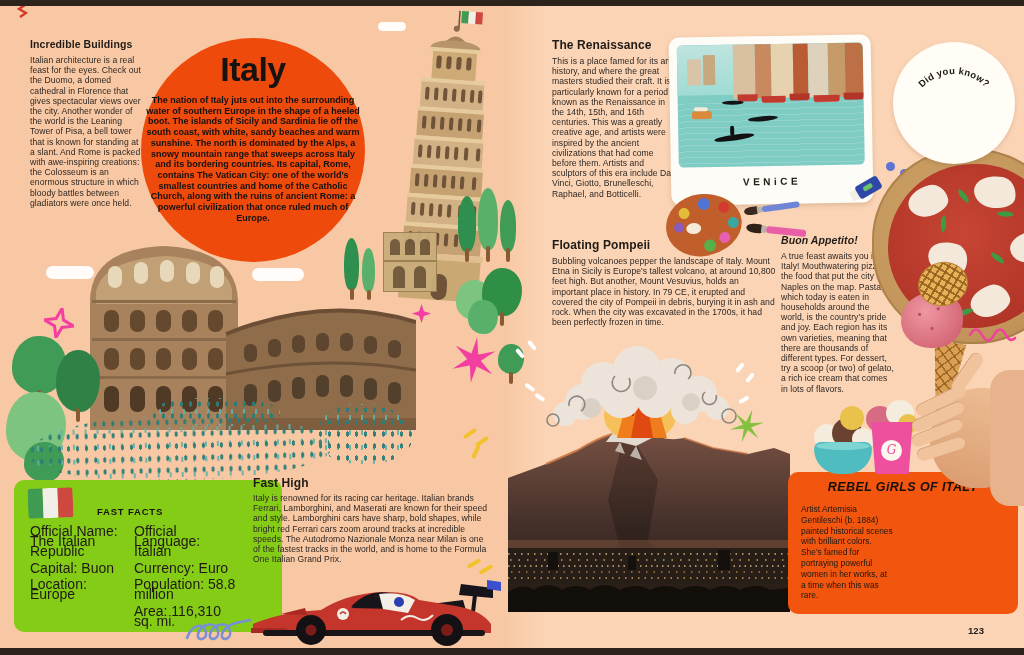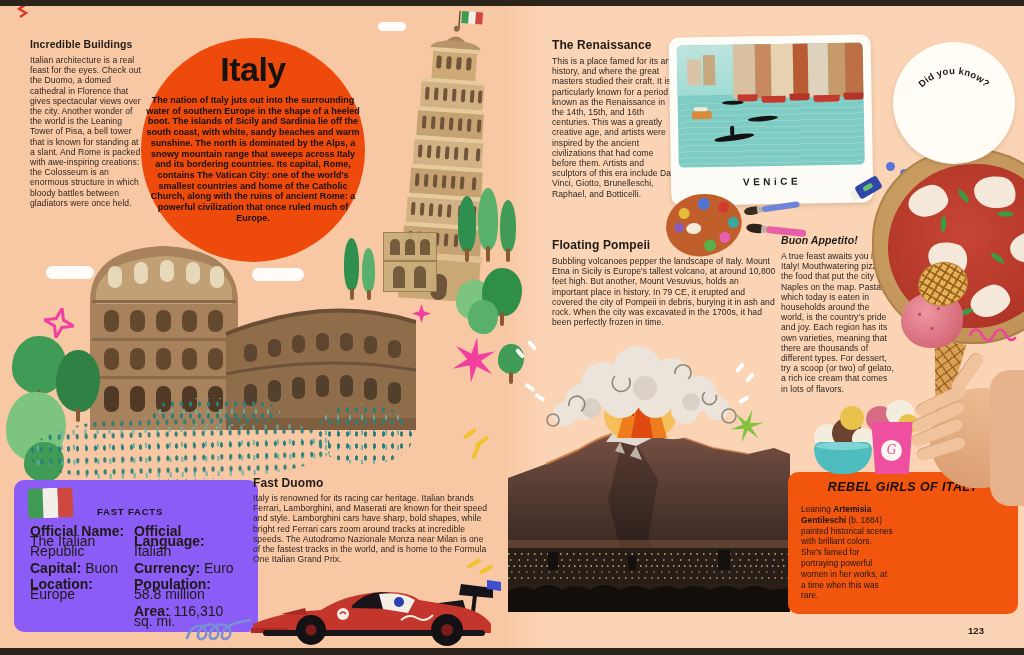--- a/index.html
+++ b/index.html
@@ -19,21 +19,21 @@
     background-size:9px 12px,12px 15px;background-position:0 0,4px 6px}
   .wd{position:absolute;width:3.5px;height:11px;background:#fff;border-radius:3px}
   .yd{position:absolute;width:4px;height:15px;background:#f2c12e;border-radius:3px}
   .mz{position:absolute;background:#f4e8da;border-radius:62% 38% 55% 45%/50% 60% 40% 50%}
   .bs{position:absolute;width:15px;height:8px;background:#3f9b42;border-radius:0 100% 0 100%}
   .sc{position:absolute;border-radius:50%}
   .chips{background-image:radial-gradient(circle 1.3px at 30% 35%,#5a3a26 60%,transparent),
          radial-gradient(circle 1.3px at 65% 60%,#5a3a26 60%,transparent),
          radial-gradient(circle 1.3px at 45% 80%,#5a3a26 60%,transparent)}
   .fact{margin-bottom:6.5px;font-size:14px;line-height:10px;color:#201a15}
-  .fl{font-weight:700}
+  .fl{font-weight:400}
   .fgr{position:absolute;background:#f0c39c;border-radius:8px;height:13px;box-shadow:0 1px 0 rgba(160,95,50,.35) inset}
   .arcT{font-size:9.5px;font-weight:700;fill:#201b17;letter-spacing:.3px}
   .bldg{height:100%;display:inline-block;vertical-align:top}
 </style>
 </head>
 <body>
 
 <div id="book">
 
   <div class="abs" style="left:505px;top:0;width:519px;height:655px;background:linear-gradient(90deg,#f8c8a4,#fbd4b5 40px)"></div>
@@ -246,41 +246,41 @@
   <svg class="abs" style="left:44px;top:308px" width="30" height="30" viewBox="0 0 24 24">
     <path d="M12,0 L15,9 L24,12 L15,15 L12,24 L9,15 L0,12 L9,9 Z" fill="none" stroke="#f23fa0" stroke-width="2.4" transform="rotate(12 12 12)"></path>
     </svg>
   <svg class="abs" style="left:412px;top:304px" width="19" height="19" viewBox="0 0 24 24">
     <path d="M12,0 L15,9 L24,12 L15,15 L12,24 L9,15 L0,12 L9,9 Z" fill="#f23fa0"></path>
     </svg>
   <svg class="abs" style="left:16px;top:1px" width="12" height="17" viewBox="0 0 12 17">
     <path d="M2,1 L9,4 L3,8 L10,12 L4,16" stroke="#d33a2a" stroke-width="2.4" fill="none"></path>
     </svg>
 
-  <div class="abs" style="left:14px;top:480px;width:244px;height:152px;background:#8b5cf6;border-radius:10px">
+  <div class="abs" style="left:14px;top:480px;width:268px;height:152px;background:#84cc16;border-radius:10px">
     <div class="abs" style="left:14px;top:8px;width:45px;height:30px;border-radius:3px;overflow:hidden;transform:rotate(-2deg)">
       <span class="abs" style="left:0;top:0;width:15px;height:30px;background:#3e9b51"></span>
       <span class="abs" style="left:15px;top:0;width:15px;height:30px;background:#f2efe8"></span>
       <span class="abs" style="left:30px;top:0;width:15px;height:30px;background:#cf4840"></span>
     </div>
     <div class="abs hd" style="left:0;top:26px;width:232px;text-align:center;font-size:9.5px;letter-spacing:.8px;color:#181310">FAST FACTS</div>
     <div class="abs" style="left:16px;top:46px;width:100px">
       <div class="fact"><span class="fl">Official Name:</span><br><span>The Italian Republic</span></div>
       <div class="fact"><span class="fl">Capital:</span> <span>Buon</span></div>
       <div class="fact"><span class="fl">Location:</span> <span>Europe</span></div>
     </div>
     <div class="abs" style="left:120px;top:46px;width:106px">
       <div class="fact"><span class="fl">Official Language:</span><br><span>Italian</span></div>
       <div class="fact"><span class="fl">Currency:</span> <span>Euro</span></div>
       <div class="fact"><span class="fl">Population:</span> <span>58.8 million</span></div>
       <div class="fact"><span class="fl">Area:</span> <span>116,310 sq. mi.</span></div>
     </div>
   </div>
 
-  <div class="abs hd" style="left:253px;top:476px;font-size:12px">Fast Duomo</div>
+  <div class="abs hd" style="left:253px;top:476px;font-size:12px">Fast High</div>
   <div class="abs bd" style="left:253px;top:493px;width:238px">Italy is renowned for its racing car heritage. Italian brands Ferrari, Lamborghini, and Maserati are known for their speed and style. Lamborghini cars have sharp, bold shapes, while bright red Ferrari cars zoom around tracks at incredible speeds. The Autodromo Nazionale Monza near Milan is one of the fastest tracks in the world, and is home to the Formula One Italian Grand Prix.</div>
 
   <div class="abs" style="left:250px;top:578px;width:252px;height:72px">
     <svg width="252" height="72" viewBox="0 0 250 72">
       <path d="M210,6 L242,10 L242,20 L208,17 Z" fill="#16141a"></path>
       <path d="M236,2 L250,4 L250,13 L236,11 Z" fill="#3b4fd0"></path>
       <line x1="224" y1="17" x2="222" y2="34" stroke="#16141a" stroke-width="4"></line>
       <path d="M180,26 L212,22 L216,36 L186,40 Z" fill="#17141a"></path>
       <path d="M2,46 Q30,34 70,32 Q95,16 130,14 Q158,13 168,22 L205,28 Q230,32 240,46 L240,55 L2,55 Z" fill="#c4352b"></path>
       <rect x="0" y="50" width="36" height="5" fill="#a82a22"></rect>
@@ -528,21 +528,21 @@
       <defs>
           <path id="dykArc" d="M17,76 A44,44 0 0 1 105,76"></path>
         </defs>
       <text class="arcT"><textPath href="#dykArc" startOffset="50%" text-anchor="middle">Did you know?</textPath></text>
     </svg>
   </div>
 
   <div class="abs" style="left:788px;top:472px;width:230px;height:142px;background:#f2560e;border-radius:10px">
     <div class="abs" style="left:0;top:8px;width:230px;text-align:center;font-size:12.5px;font-weight:800;font-style:italic;letter-spacing:.4px;color:#15100c">REBEL GiRLS OF ITALY</div>
     <div class="abs" style="left:13px;top:32px;width:93px;font-size:8.4px;line-height:10.8px;color:#1d1712">
-      <span>Leaning </span><span class="fl">Artemisia Gentileschi</span><span> (b. 1884) painted historical scenes with brilliant colors. She's famed for portraying powerful women in her works, at a time when this was rare.</span>
+      <span>Artist </span><span class="fl">Artemisia Gentileschi</span><span> (b. 1884) painted historical scenes with brilliant colors. She's famed for portraying powerful women in her works, at a time when this was rare.</span>
     </div>
   </div>
 
   <div class="abs" style="left:812px;top:404px;width:62px;height:70px">
     <span class="sc chips" style="left:2px;top:20px;width:26px;height:26px;background:#f4ecdc"></span>
     <span class="sc" style="left:20px;top:14px;width:30px;height:30px;background:#6b4130"></span>
     <span class="sc" style="left:28px;top:2px;width:24px;height:24px;background:#e8c24a"></span>
     <span class="sc chips" style="left:40px;top:24px;width:22px;height:22px;background:#f4ecdc"></span>
     <span class="abs" style="left:26px;top:40px;width:10px;height:16px;background:#6b4130;border-radius:0 0 5px 5px"></span>
     <div class="abs" style="left:2px;top:38px;width:58px;height:32px;background:#4fbdbf;border-radius:8px 8px 28px 28px"></div>

